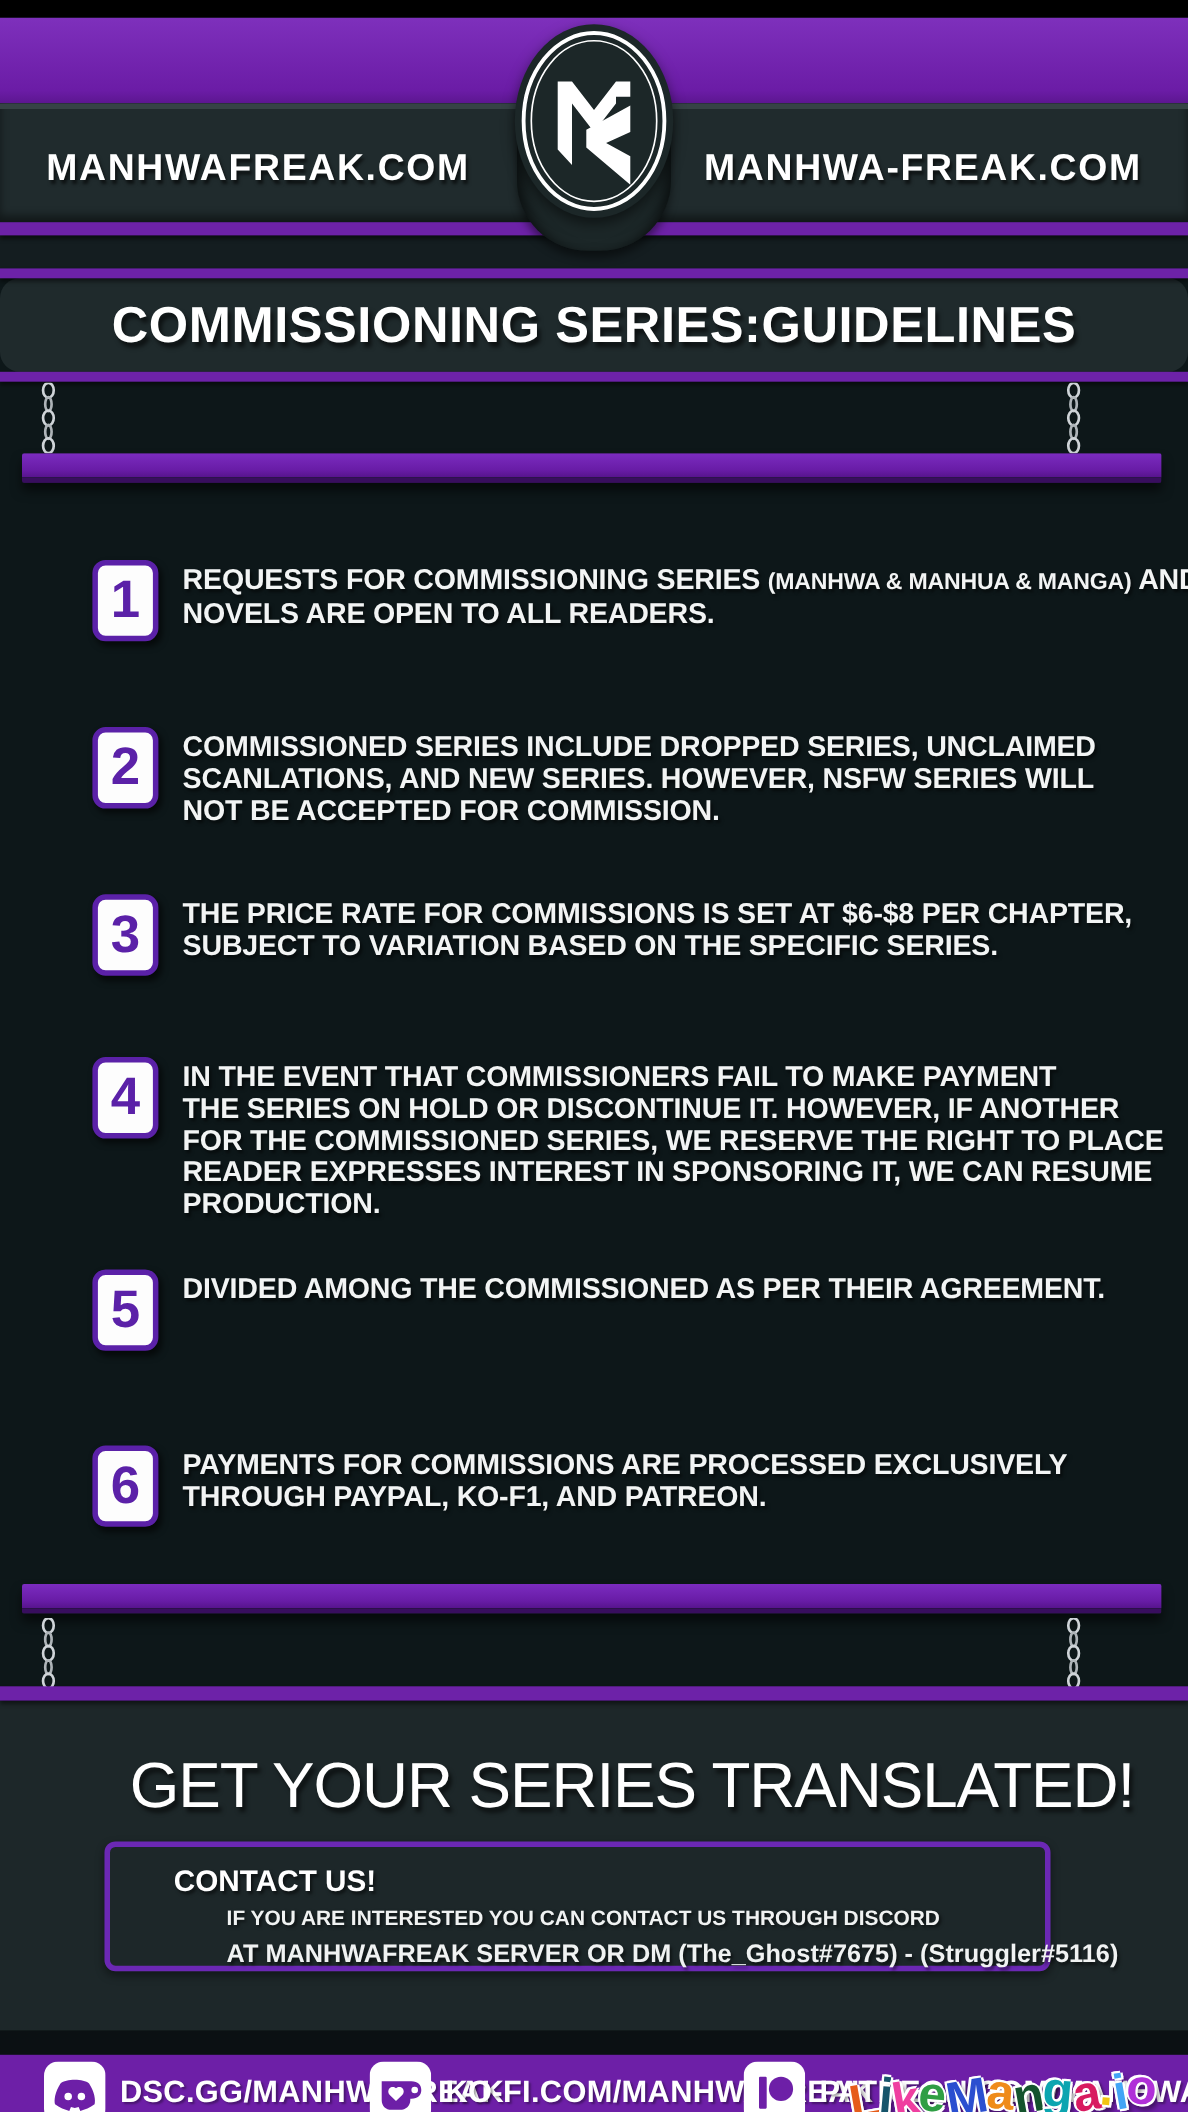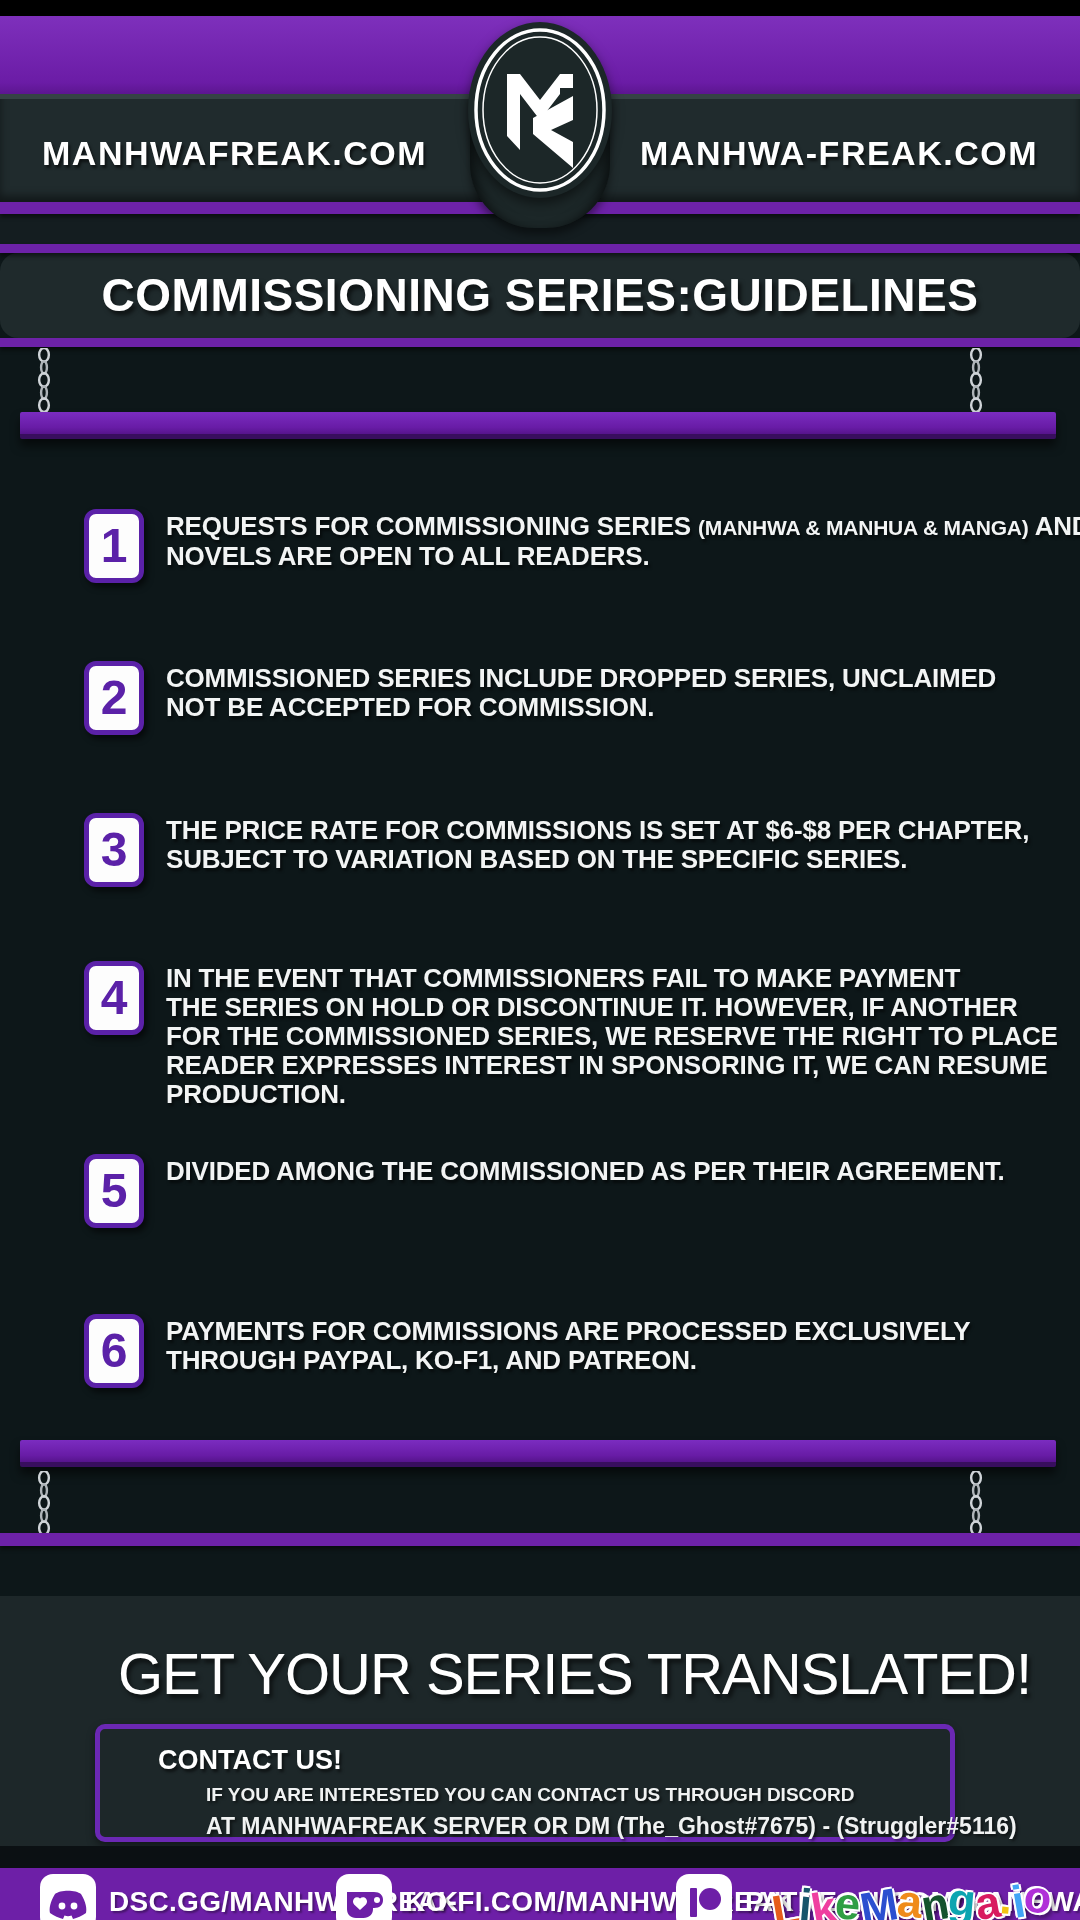--- a/index.html
+++ b/index.html
@@ -50,21 +50,21 @@
   .badge { position:absolute; left:0; top:0; width:60px; height:74px; background:#fdfdfd;
     border:5px solid var(--badge_purple,#5b21a8); border-radius:12px; text-align:center;
     box-shadow:3px 4px 6px rgba(0,0,0,.6); }
   .badge span { font-size:48px; font-weight:700; color:var(--badge_purple,#5b21a8); line-height:64px; }
   .rule-text { position:absolute; left:82px; top:3px; width:880px; }
   .rule-text .line { font-size:26px; font-weight:700; line-height:29px; letter-spacing:-.2px;
     color:#f2f4f4; text-shadow:2px 3px 3px rgba(0,0,0,.55); white-space:nowrap; }
   .rule-text .small { font-size:21px; }
 
   
-  .bottom-section { position:absolute; left:0; top:1580px; width:1080px; height:300px;
+  .bottom-section { position:absolute; left:0; top:1530px; width:1080px; height:300px;
     background:var(--bottom_charcoal,#1d2729); z-index:1; }
   .headline { position:absolute; left:118px; top:44px; font-size:58px; font-weight:400;
     letter-spacing:-1px; color:#fff; text-shadow:3px 4px 4px rgba(0,0,0,.6); white-space:nowrap; }
   .contact-box { position:absolute; left:95px; top:128px; width:860px; height:118px;
     border:5px solid #6b28b4; border-radius:10px; box-shadow:0 4px 8px rgba(0,0,0,.4); }
   .contact-title { position:absolute; left:58px; top:16px; font-size:27px; font-weight:700;
     color:#fff; text-shadow:2px 3px 3px rgba(0,0,0,.55); }
   .contact-line1 { position:absolute; left:106px; top:55px; font-size:19px; font-weight:700;
     color:#f0f2f2; text-shadow:2px 2px 3px rgba(0,0,0,.55); white-space:nowrap; }
   .contact-line2 { position:absolute; left:106px; top:84px; font-size:23px; font-weight:700;
@@ -139,20 +139,21 @@
     <div class="rule-text">
       <div class="line"><span>REQUESTS FOR COMMISSIONING SERIES </span><span class="small">(MANHWA &amp; MANHUA &amp; MANGA)</span><span> AND</span></div>
       <div class="line">NOVELS ARE OPEN TO ALL READERS.</div>
     </div>
   </div>
 
   <div class="rule" style="top:645px;">
     <div class="badge"><span>2</span></div>
     <div class="rule-text">
       <div class="line">COMMISSIONED SERIES INCLUDE DROPPED SERIES, UNCLAIMED</div>
+      <div class="line">SCANLATIONS, AND NEW SERIES. HOWEVER, NSFW SERIES WILL</div>
       <div class="line">NOT BE ACCEPTED FOR COMMISSION.</div>
     </div>
   </div>
 
   <div class="rule" style="top:797px;">
     <div class="badge"><span>3</span></div>
     <div class="rule-text">
       <div class="line">THE PRICE RATE FOR COMMISSIONS IS SET AT $6-$8 PER CHAPTER,</div>
       <div class="line">SUBJECT TO VARIATION BASED ON THE SPECIFIC SERIES.</div>
     </div>

